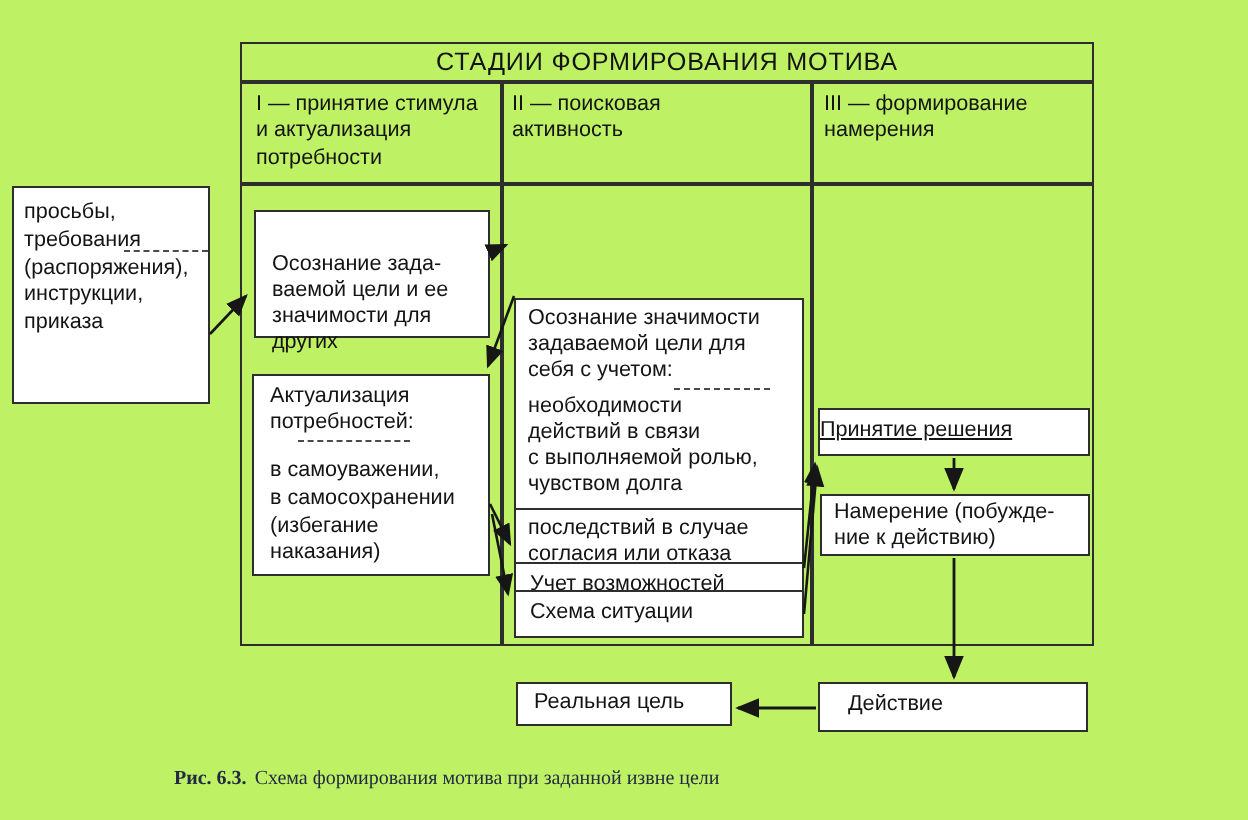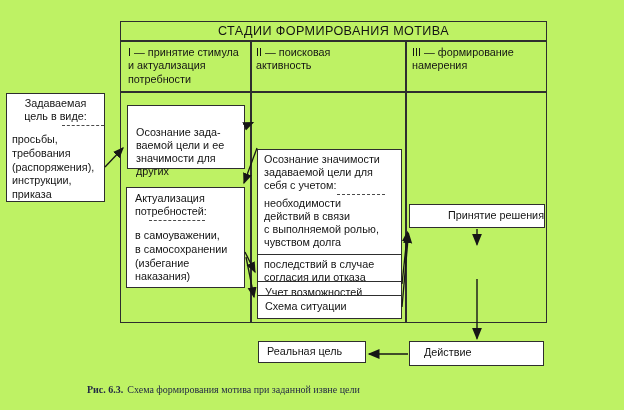--- a/index.html
+++ b/index.html
@@ -35,22 +35,20 @@
 
   <div class="stage-label" style="left:128px;top:46px;width:120px;">I — принятие стимула
 и актуализация
 потребности</div>
   <div class="stage-label" style="left:256px;top:46px;width:140px;">II — поисковая
 активность</div>
   <div class="stage-label" style="left:412px;top:46px;width:130px;">III — формирование
 намерения</div>
 
   <div class="box" style="left:6px;top:93px;width:99px;height:109px;">
-    <div class="pre" style="height:30px;padding-top:3px;text-align:center;">Задаваемая
-цель в виде:</div>
     <div class="dash" style="top:31px;right:0;width:42px;"></div>
     <div class="pre" style="padding:6px 2px 0 5px;line-height:1.28;">просьбы,
 требования
 (распоряжения),
 инструкции,
 приказа</div>
   </div>
 
   <div class="box pre" style="left:127px;top:105px;width:118px;height:64px;padding:20px 4px 0 8px;">Осознание зада-
 ваемой цели и ее
@@ -77,21 +75,23 @@
 с выполняемой ролью,
 чувством долга</div>
     <div class="sec pre solid-div" style="height:29px;">последствий в случае
 согласия или отказа</div>
     <div class="sec pre" style="height:17px;padding-top:2px;">собственных интересов</div>
   </div>
 
   <div class="box" style="left:257px;top:281px;width:145px;height:25px;padding:4px 0 0 7px;">Учет возможностей</div>
   <div class="box" style="left:257px;top:295px;width:145px;height:24px;padding:4px 0 0 7px;">Схема ситуации</div>
 
-  <div class="box" style="left:409px;top:204px;width:136px;height:24px;text-align:right;padding-top:4px;">Принятие решения</div>
+  <div class="box" style="left:409px;top:204px;width:136px;height:24px;text-align:left;padding-top:4px;text-decoration:underline;">Принятие решения</div>
+  <div class="box pre" style="left:410px;top:247px;width:135px;height:31px;padding:2px 2px 0 6px;">Намерение (побужде-
+ние к действию)</div>
 
   <div class="box" style="left:409px;top:341px;width:135px;height:25px;padding:4px 0 0 14px;">Действие</div>
   <div class="box" style="left:258px;top:341px;width:108px;height:22px;padding:3px 0 0 8px;">Реальная цель</div>
 
   <svg class="overlay" width="624" height="410" viewBox="0 0 624 410">
     <defs>
       <marker id="ah" markerWidth="9" markerHeight="8" refX="7.5" refY="3.5" orient="auto">
         <path d="M0,0 L8.5,3.5 L0,7 Z" fill="#161616"></path>
       </marker>
     </defs>

